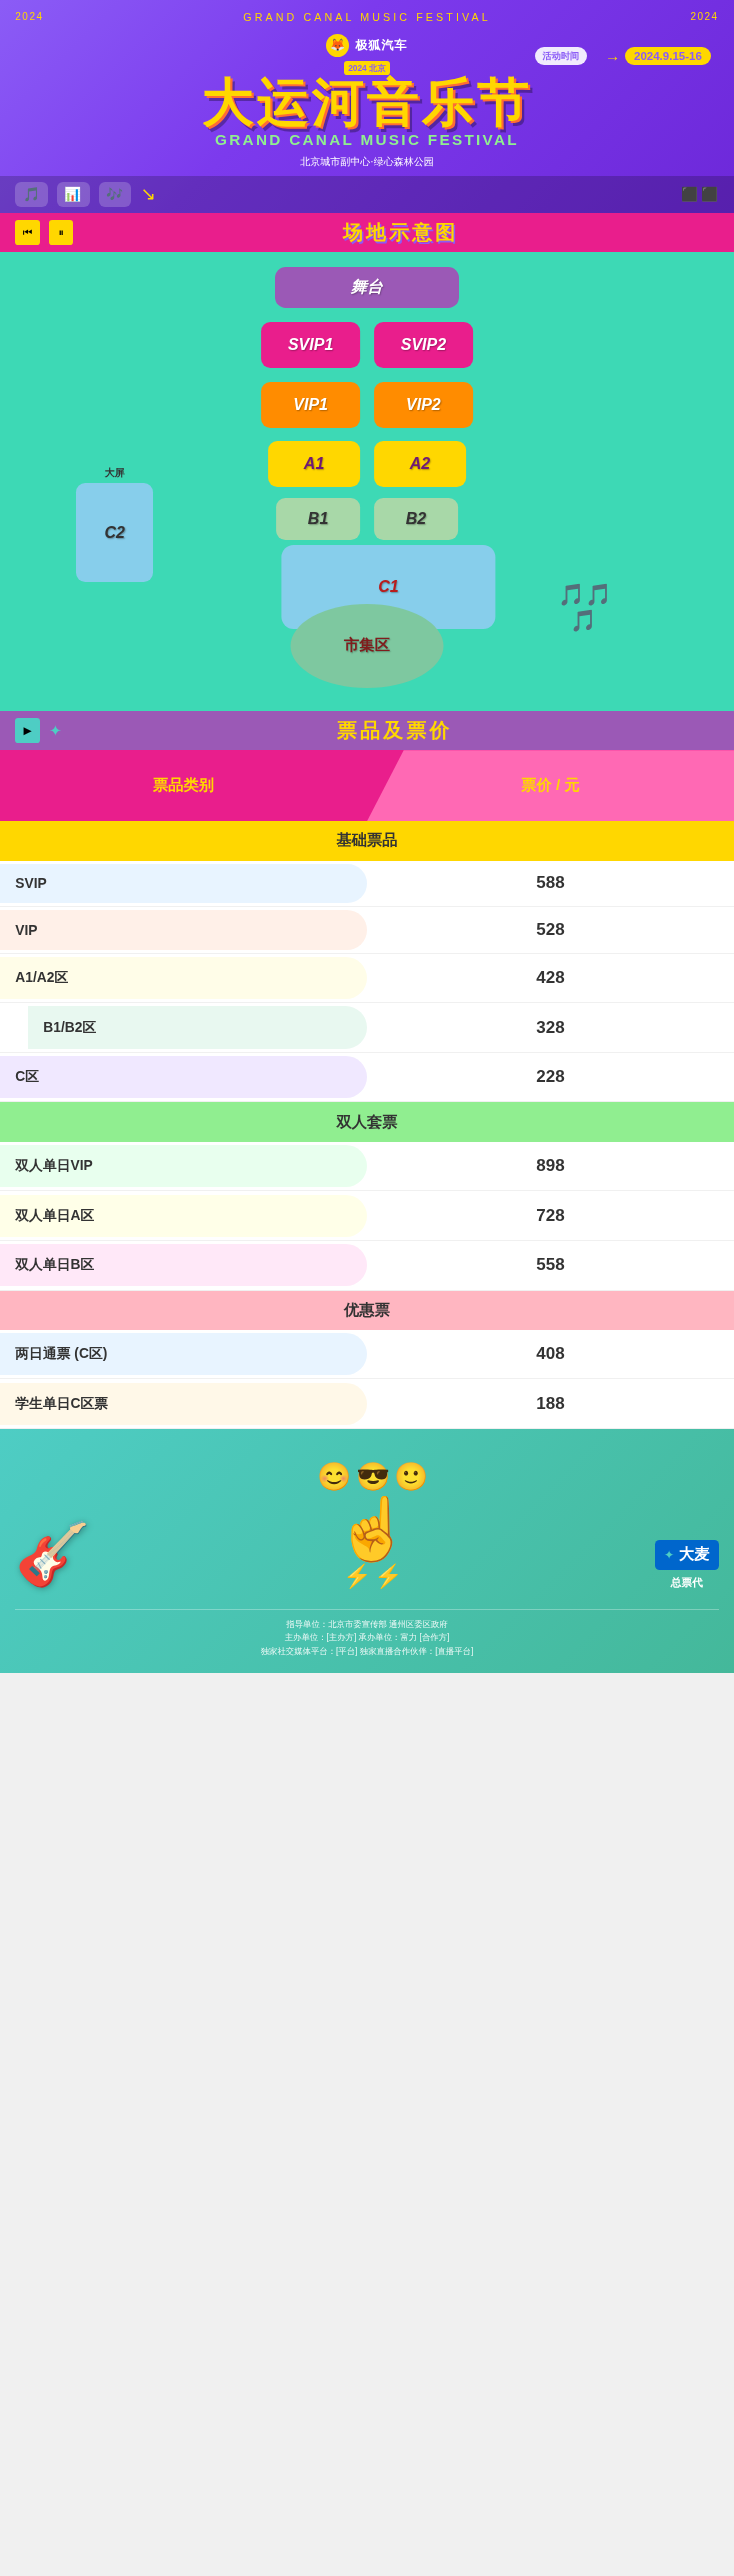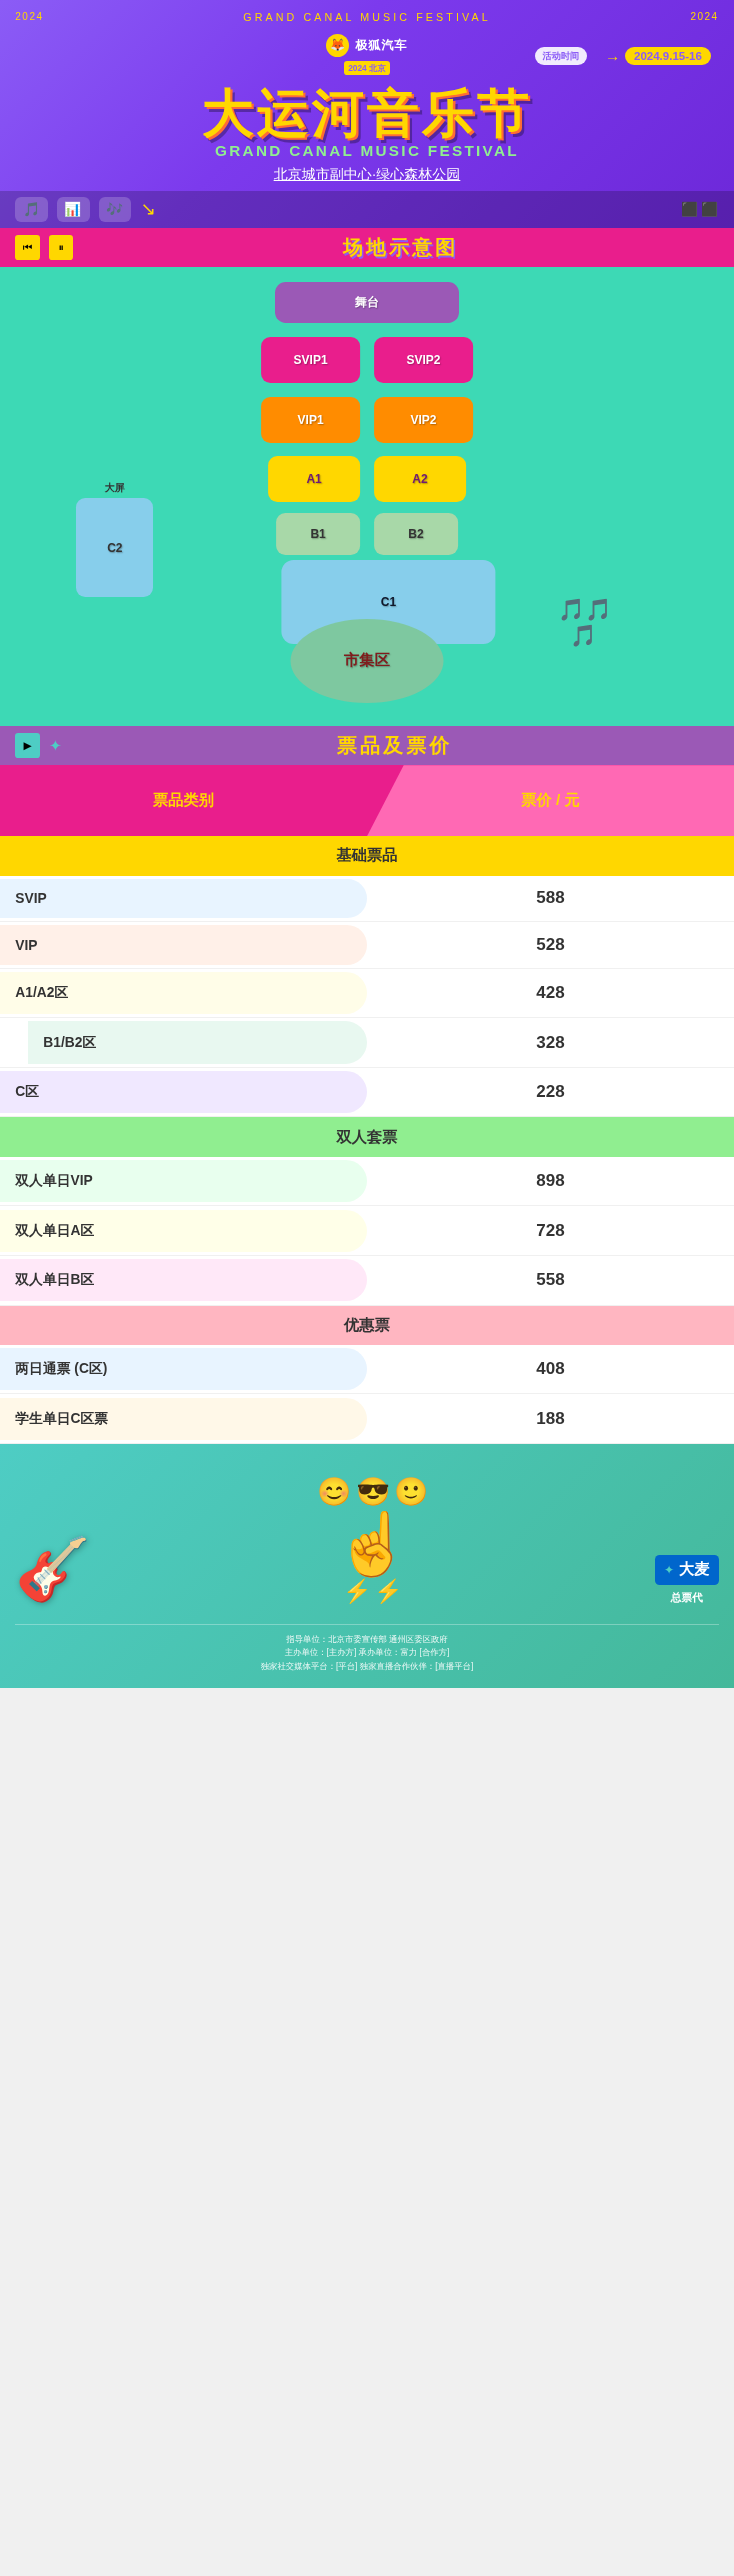--- a/index.html
+++ b/index.html
@@ -88,23 +88,22 @@
     .subtitle-en {
       color: #90EE90;
       font-size: 15.3px;
       letter-spacing: 2.3px;
       font-weight: bold;
       margin: 3.1px 0;
     }
 
     .location-text {
       color: #fff;
-      font-size: 14px;
+      font-size: 10px;
       margin: 3.1px 0 6.1px;
-      text-decoration: underline;
     }
 
     .header-decorations {
       position: absolute;
       right: 23px;
       top: 21px;
       display: flex;
       align-items: flex-end;
       gap: 18px;
     }
@@ -190,23 +189,24 @@
       border-radius: 9.2px;
       text-align: center;
     }
 
     .seat-box {
       border-radius: 9.2px;
       display: flex;
       align-items: center;
       justify-content: center;
       font-weight: bold;
-      font-size: 12px;
+      font-size: 16px;
       color: #fff;
       text-shadow: 0.8px 0.8px 1.5px rgba(0,0,0,0.3);
+      font-style: italic;
     }
 
     .svip-box {
       width: 99px;
       height: 46px;
       background: #E91E8C;
     }
 
     .vip-box {
       width: 99px;
@@ -225,21 +225,21 @@
       width: 84px;
       height: 42px;
       background: #A8D8A8;
       color: #333;
     }
 
     .c1-box {
       width: 199px;
       height: 77px;
       background: #87CEEB;
-      color: #0f172a;
+      color: #b91c1c;
       text-align: center;
     }
 
     .c2-box {
       width: 77px;
       height: 99px;
       background: #87CEEB;
       color: #333;
     }
 
@@ -434,21 +434,21 @@
       <span style="letter-spacing:3.1px;font-size:10.7px;">GRAND CANAL MUSIC FESTIVAL</span>
       <span>2024</span>
     </div>
 
     <div class="festival-logo-area">
       <div class="brand-logo">
         <div class="brand-icon">🦊</div>
         <span class="brand-logo-text">极狐汽车</span>
       </div>
 
-      <div style="display:flex;align-items:center;gap:7.7px;margin-bottom:12px;">
+      <div style="display:flex;align-items:center;gap:7.7px;margin-bottom:1px;">
         <div class="year-badge">2024 北京</div>
       </div>
 
       <div class="main-title">大运河音乐节</div>
       <div class="subtitle-en">GRAND CANAL MUSIC FESTIVAL</div>
       <div class="location-text">北京城市副中心·绿心森林公园</div>
 
       <div class="header-decorations">
         <div class="activity-badge">活动时间</div>
         <div style="display:flex;align-items:center;gap:4.6px;">

